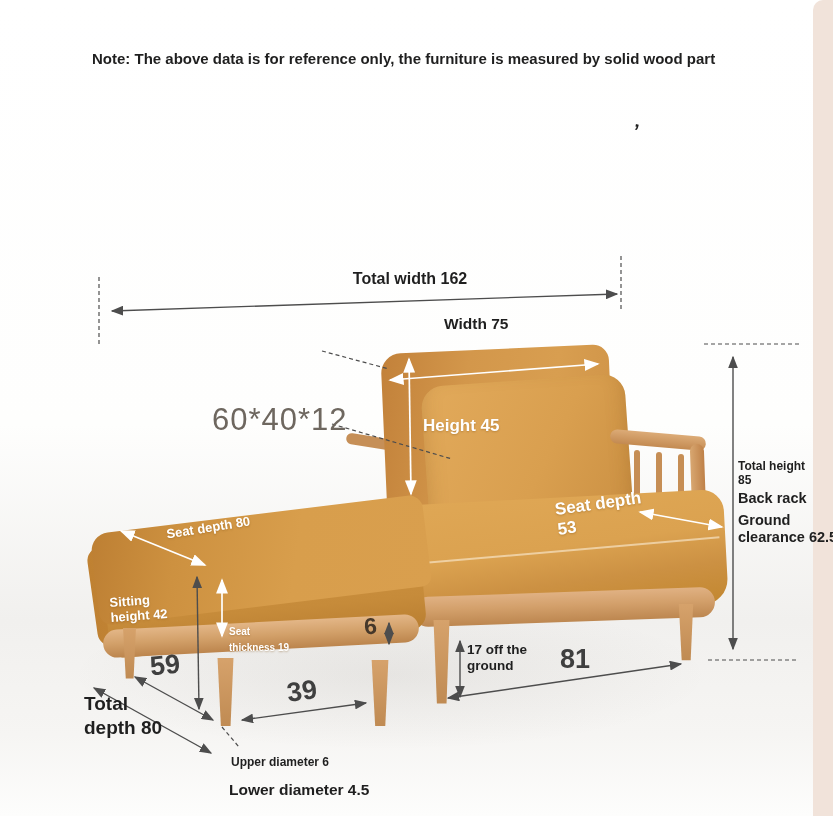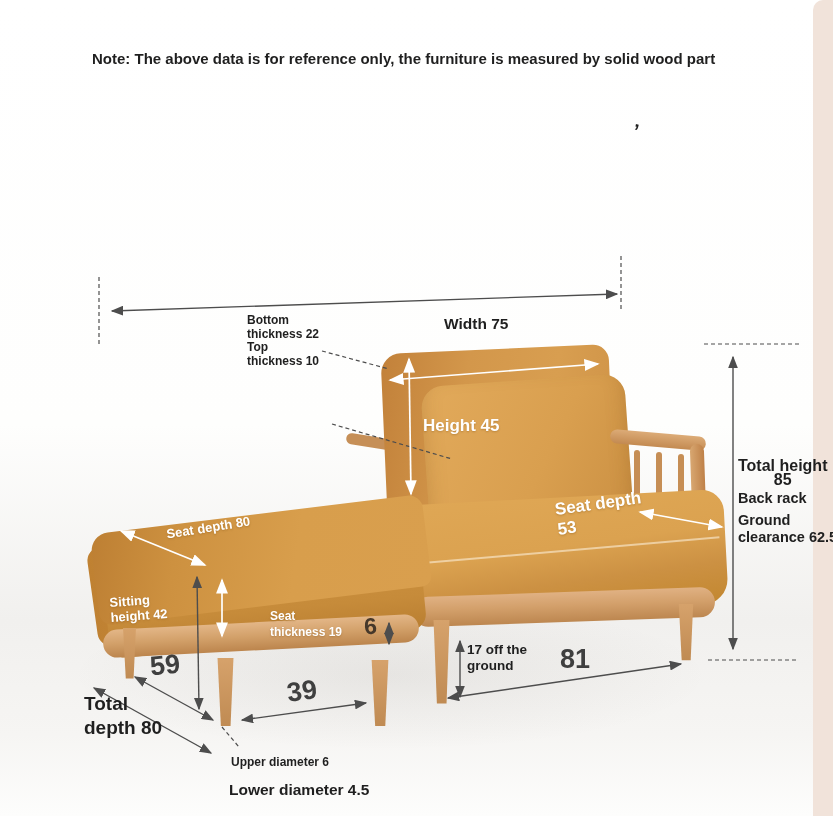--- a/index.html
+++ b/index.html
@@ -98,52 +98,48 @@
     <line class="w-line" x1="390" y1="380" x2="598" y2="364" marker-start="url(#aw)" marker-end="url(#aw)"></line>
     <line class="w-line" x1="409" y1="359" x2="411" y2="494" marker-start="url(#aw)" marker-end="url(#aw)"></line>
     <line class="w-line" x1="640" y1="512" x2="722" y2="527" marker-start="url(#aw)" marker-end="url(#aw)"></line>
     <line class="w-line" x1="121" y1="531" x2="205" y2="565" marker-start="url(#aw)" marker-end="url(#aw)"></line>
     <line class="w-line" x1="222" y1="580" x2="222" y2="636" marker-start="url(#aw)" marker-end="url(#aw)"></line>
   </svg>
 
   <div class="lbl" style="left:92px;top:50px;font-size:15px;">Note: The above data is for reference only, the furniture is measured by solid wood part</div>
   <div class="lbl" style="left:633px;top:120px;font-size:20px;transform:rotate(12deg);">’</div>
 
+  <div class="lbl" style="left:300px;top:270px;width:220px;text-align:center;font-size:16px;">Total width 162</div>
   <div class="lbl" style="left:444px;top:315px;font-size:15.5px;">Width 75</div>
 
-  <div class="lbl" style="left:247px;top:314px;font-size:12px;line-height:13.5px;">
-    <div>Bottom</div>
-    <div>thickness 22</div>
-    <div>Top</div>
-    <div>thickness 10</div>
-  </div>
 
+  <div class="lbl gray" style="left:212px;top:402px;font-size:31px;letter-spacing:1px;">60*40*12</div>
   <div class="lbl white" style="left:423px;top:416px;font-size:17px;">Height 45</div>
 
   <div class="lbl white" style="left:556px;top:494px;font-size:17px;line-height:20px;transform:rotate(-8deg);">
     <div>Seat depth</div>
     <div>53</div>
   </div>
 
-  <div class="lbl" style="left:738px;top:459px;font-size:16px;line-height:14px;text-align:center;">
+  <div class="lbl" style="left:738px;top:459px;font-size:12px;line-height:14px;">
     <div>Total height</div>
     <div>85</div>
   </div>
   <div class="lbl" style="left:738px;top:490px;font-size:14.5px;">Back rack</div>
   <div class="lbl" style="left:738px;top:512px;font-size:14.5px;line-height:17px;">
     <div>Ground</div>
     <div>clearance 62.5</div>
   </div>
 
   <div class="lbl white" style="left:166px;top:520px;font-size:13px;transform:rotate(-9deg);">Seat depth 80</div>
   <div class="lbl white" style="left:110px;top:593px;font-size:13px;line-height:15px;transform:rotate(-4deg);">
     <div>Sitting</div>
     <div>height 42</div>
   </div>
-  <div class="lbl white" style="left:229px;top:608px;font-size:12px;line-height:16px;margin-left:41px;">
+  <div class="lbl white" style="left:229px;top:624px;font-size:10px;line-height:16px;">
     <div>Seat</div>
     <div>thickness 19</div>
   </div>
 
   <div class="lbl num" style="left:364px;top:613px;font-size:23px;color:#46382a;transform:rotate(-5deg);">6</div>
   <div class="lbl" style="left:467px;top:642px;font-size:13.5px;line-height:16px;">
     <div>17 off the</div>
     <div>ground</div>
   </div>
   <div class="lbl num" style="left:560px;top:644px;font-size:27px;">81</div>

